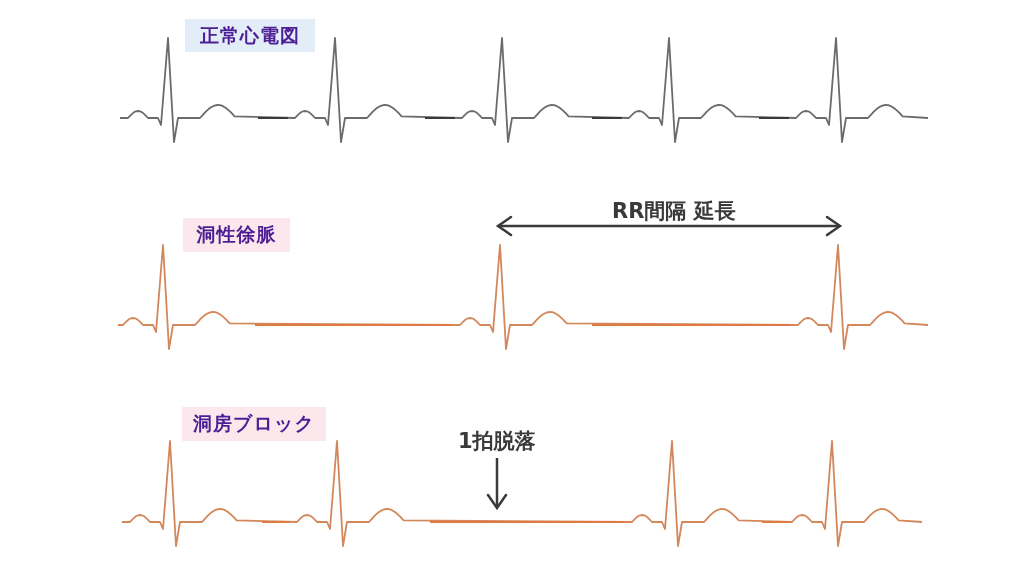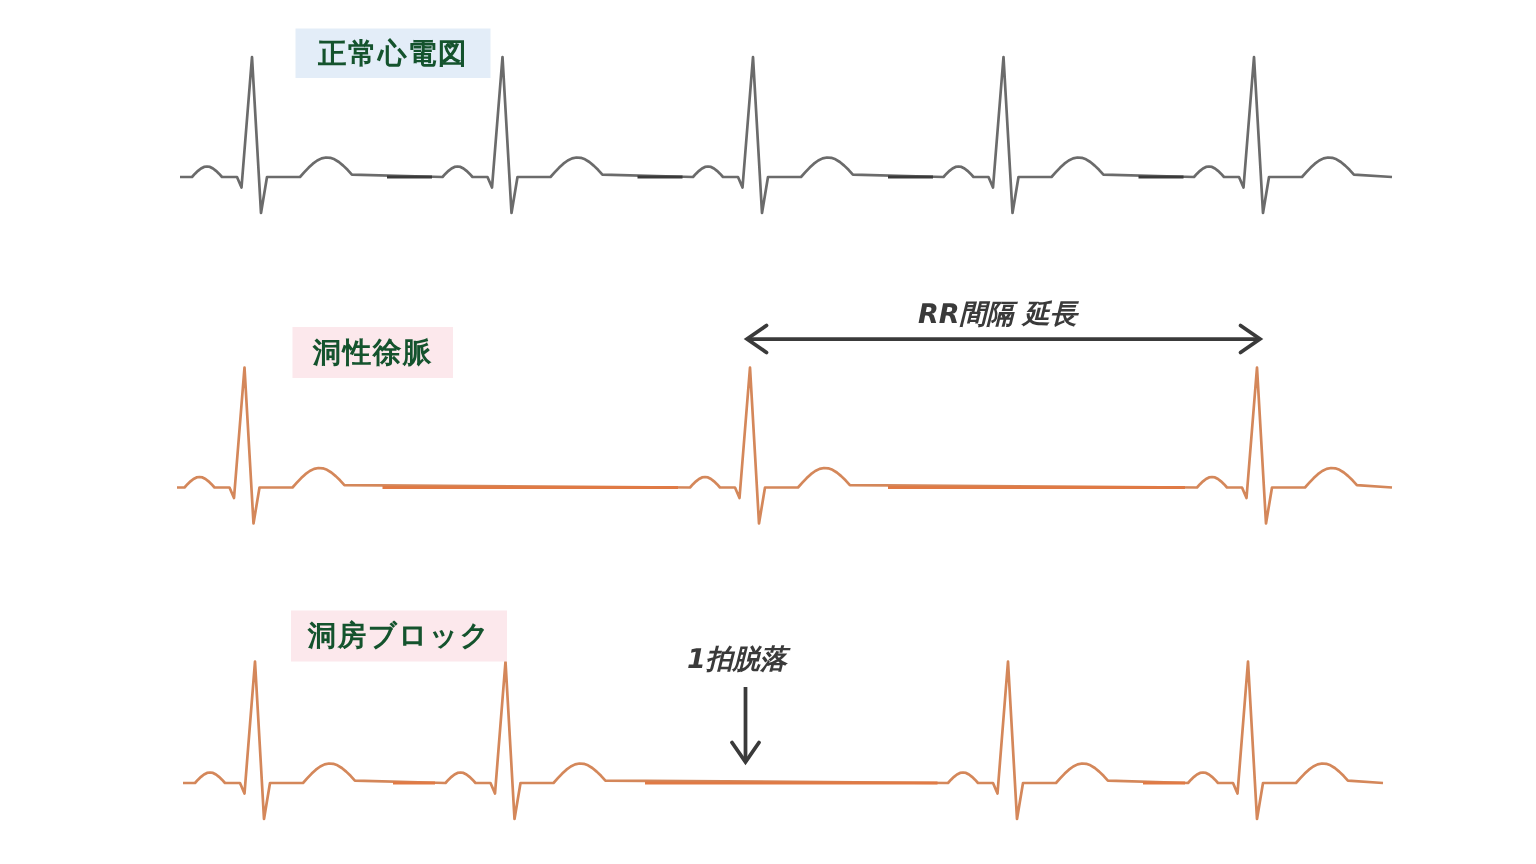--- a/index.html
+++ b/index.html
@@ -1,21 +1,21 @@
 <!DOCTYPE html>
 <html><head>
 <meta charset="utf-8">
 <style>
   html, body { margin: 0; padding: 0; background: #ffffff; }
   body { width: 1024px; height: 576px; position: relative; overflow: hidden;
          font-family: "DejaVu Sans", "Liberation Sans", sans-serif; }
   #canvas { position: absolute; left: 0; top: 0; }
   .label-box { position: absolute; display: flex; align-items: center; justify-content: center;
-               font-weight: bold; font-size: 19px; color: #14532d; letter-spacing: 1px; margin-left: 12px; }
-  .annot { position: absolute; font-weight: bold; font-size: 18px; color: #3a3a3a; white-space: nowrap; font-style: italic; }
+               font-weight: bold; font-size: 19px; color: #4c1d95; letter-spacing: 1px; }
+  .annot { position: absolute; font-weight: bold; font-size: 21px; color: #3a3a3a; white-space: nowrap; }
 </style>
 </head>
 <body>
 
 <svg id="canvas" width="1024" height="576" viewBox="0 0 1024 576" xmlns="http://www.w3.org/2000/svg">
   <g id="traces">
       <path d="M 120.0 118.0 L 128.0 118.0 L 128.0 118.0 L 130.0 115.8 L 132.0 113.9 L 134.0 112.3 L 136.0 111.3 L 138.0 111.0 L 140.0 111.3 L 142.0 112.3 L 144.0 113.9 L 146.0 115.8 L 148.0 118.0 L 158.0 118.0 L 161.0 125.0 L 168.0 38.0 L 174.0 142.0 L 178.0 118.0 L 200.0 118.0 L 200.0 118.0 L 202.9 114.8 L 205.8 111.7 L 208.6 109.1 L 211.5 107.0 L 214.4 105.6 L 217.3 105.0 L 220.2 105.2 L 223.0 106.2 L 225.9 108.0 L 228.8 110.4 L 231.7 113.2 L 234.6 116.4 L 295.0 118.0 L 295.0 118.0 L 297.0 115.8 L 299.0 113.9 L 301.0 112.3 L 303.0 111.3 L 305.0 111.0 L 307.0 111.3 L 309.0 112.3 L 311.0 113.9 L 313.0 115.8 L 315.0 118.0 L 325.0 118.0 L 328.0 125.0 L 335.0 38.0 L 341.0 142.0 L 345.0 118.0 L 367.0 118.0 L 367.0 118.0 L 369.9 114.8 L 372.8 111.7 L 375.6 109.1 L 378.5 107.0 L 381.4 105.6 L 384.3 105.0 L 387.2 105.2 L 390.0 106.2 L 392.9 108.0 L 395.8 110.4 L 398.7 113.2 L 401.6 116.4 L 462.0 118.0 L 462.0 118.0 L 464.0 115.8 L 466.0 113.9 L 468.0 112.3 L 470.0 111.3 L 472.0 111.0 L 474.0 111.3 L 476.0 112.3 L 478.0 113.9 L 480.0 115.8 L 482.0 118.0 L 492.0 118.0 L 495.0 125.0 L 502.0 38.0 L 508.0 142.0 L 512.0 118.0 L 534.0 118.0 L 534.0 118.0 L 536.9 114.8 L 539.8 111.7 L 542.6 109.1 L 545.5 107.0 L 548.4 105.6 L 551.3 105.0 L 554.2 105.2 L 557.0 106.2 L 559.9 108.0 L 562.8 110.4 L 565.7 113.2 L 568.6 116.4 L 629.0 118.0 L 629.0 118.0 L 631.0 115.8 L 633.0 113.9 L 635.0 112.3 L 637.0 111.3 L 639.0 111.0 L 641.0 111.3 L 643.0 112.3 L 645.0 113.9 L 647.0 115.8 L 649.0 118.0 L 659.0 118.0 L 662.0 125.0 L 669.0 38.0 L 675.0 142.0 L 679.0 118.0 L 701.0 118.0 L 701.0 118.0 L 703.9 114.8 L 706.8 111.7 L 709.6 109.1 L 712.5 107.0 L 715.4 105.6 L 718.3 105.0 L 721.2 105.2 L 724.0 106.2 L 726.9 108.0 L 729.8 110.4 L 732.7 113.2 L 735.6 116.4 L 796.0 118.0 L 796.0 118.0 L 798.0 115.8 L 800.0 113.9 L 802.0 112.3 L 804.0 111.3 L 806.0 111.0 L 808.0 111.3 L 810.0 112.3 L 812.0 113.9 L 814.0 115.8 L 816.0 118.0 L 826.0 118.0 L 829.0 125.0 L 836.0 38.0 L 842.0 142.0 L 846.0 118.0 L 868.0 118.0 L 868.0 118.0 L 870.9 114.8 L 873.8 111.7 L 876.6 109.1 L 879.5 107.0 L 882.4 105.6 L 885.3 105.0 L 888.2 105.2 L 891.0 106.2 L 893.9 108.0 L 896.8 110.4 L 899.7 113.2 L 902.6 116.4 L 928.0 118.0" fill="none" stroke="#6b6b6b" stroke-width="1.8" stroke-linejoin="round"></path>
       <line x1="258" x2="288" y1="118" y2="118" stroke="#3a3a3a" stroke-width="2"></line>
       <line x1="425" x2="455" y1="118" y2="118" stroke="#3a3a3a" stroke-width="2"></line>
       <line x1="592" x2="622" y1="118" y2="118" stroke="#3a3a3a" stroke-width="2"></line>

